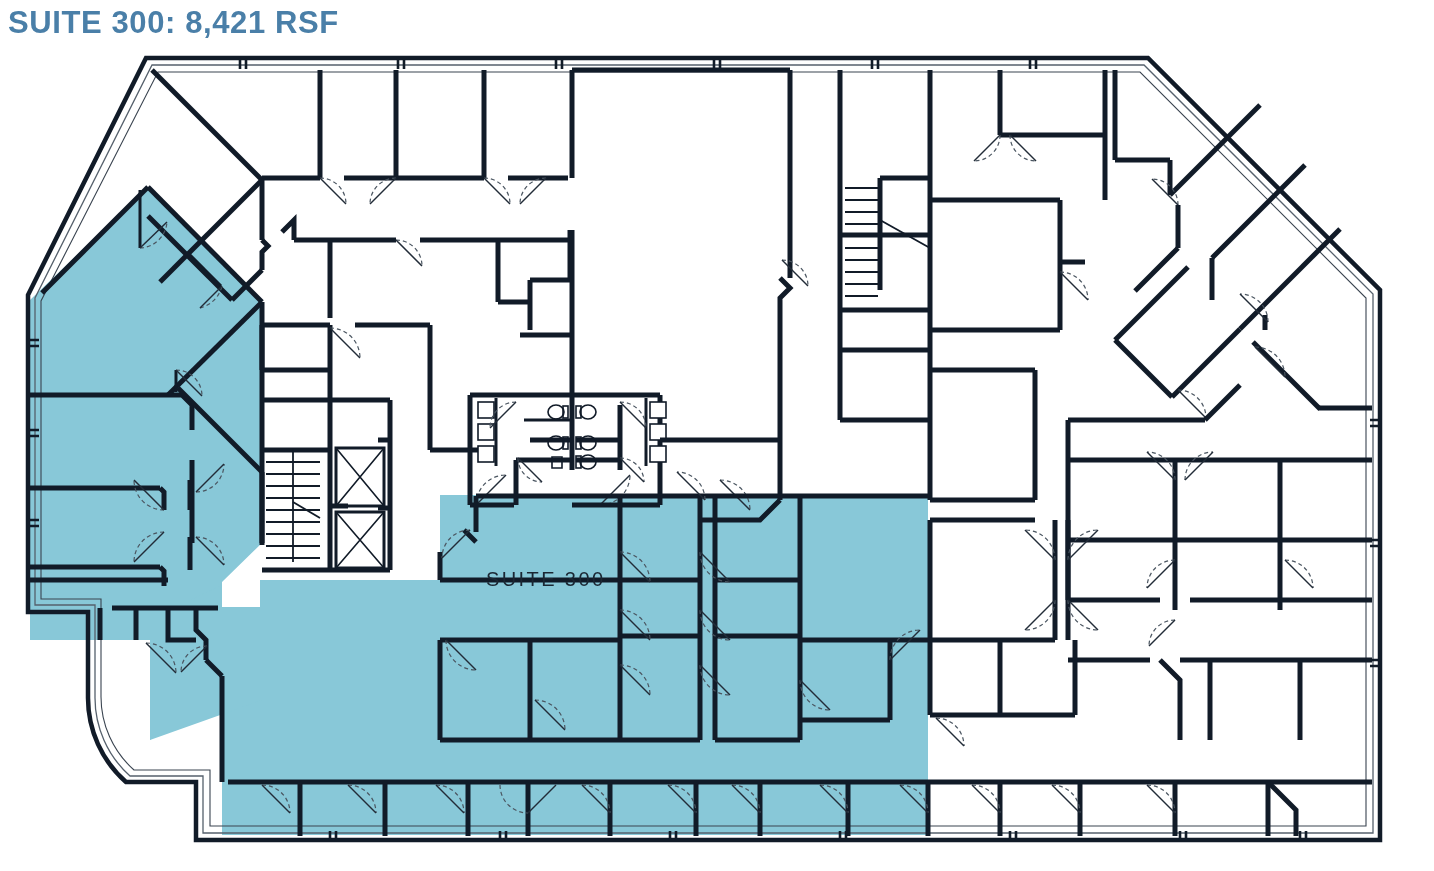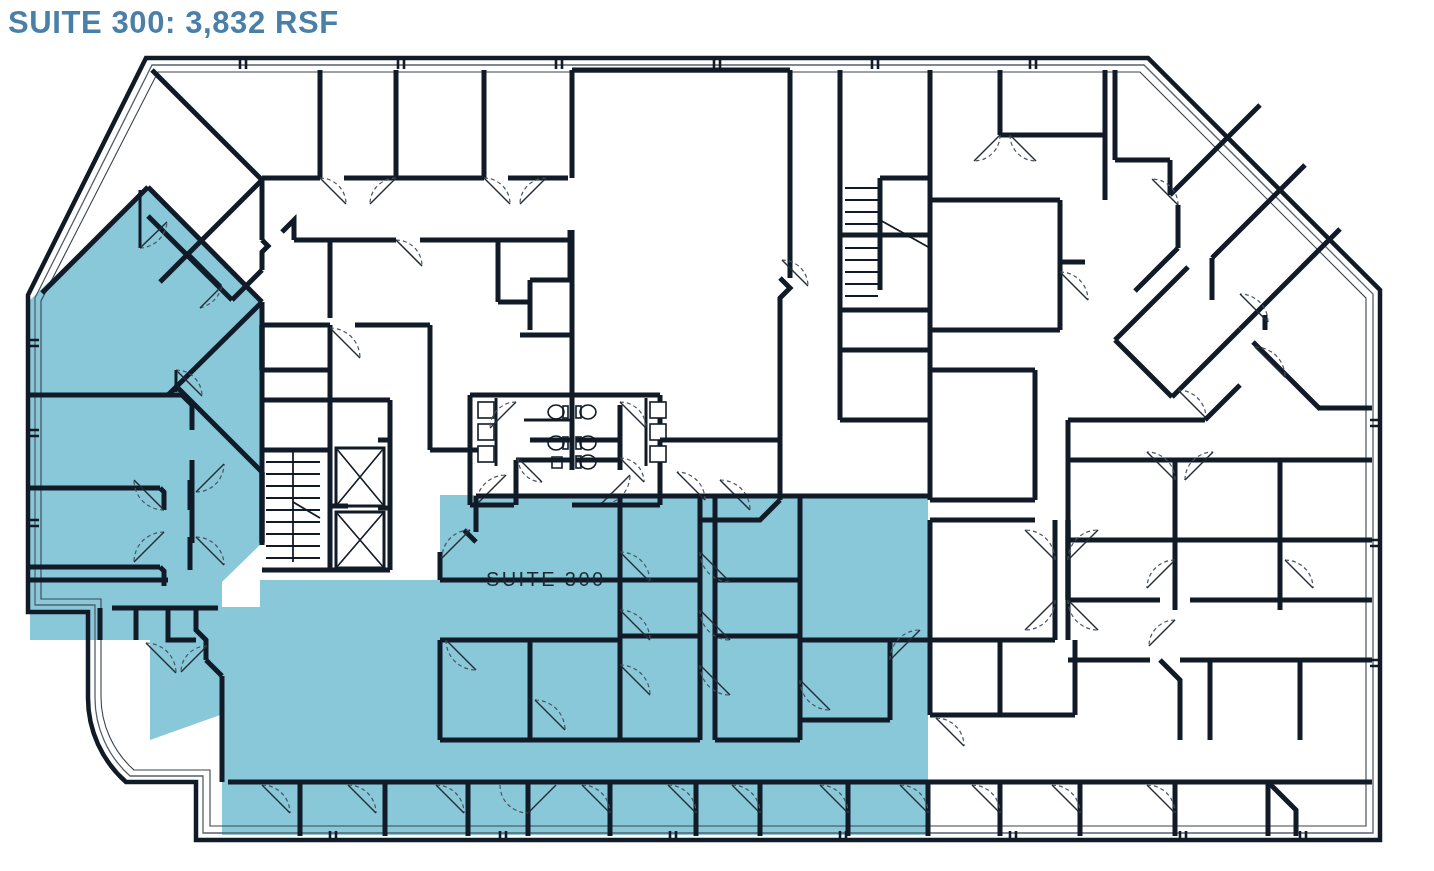--- a/index.html
+++ b/index.html
@@ -49,21 +49,21 @@
   .suite-label {
     font-family: "Liberation Sans", sans-serif;
     font-size: 20px;
     letter-spacing: 2.4px;
     fill: #1b2733;
   }
 </style>
 </head>
 <body>
 
-<div id="page-title">SUITE 300: 3,832 RSF</div>
+<div id="page-title">SUITE 300: 8,421 RSF</div>
 
 <div id="plan-wrap">
 <svg width="1434" height="819" viewBox="0 0 1434 819" xmlns="http://www.w3.org/2000/svg">
 
   <g>
 
     <path class="highlight" fill="#88c8d8" d="M 148 147 L 262 262 L 262 503 L 222 542 L 222 593 L 187 593 L 187 567
          L 142 567 L 142 592 L 107 592 L 107 567 L 30 567 L 30 260 Z"></path>
 
     <path class="highlight" fill="#88c8d8" d="M 30 540 L 190 540 L 190 560 L 222 545 L 222 640 L 150 700 L 150 600 L 30 600 Z"></path>

